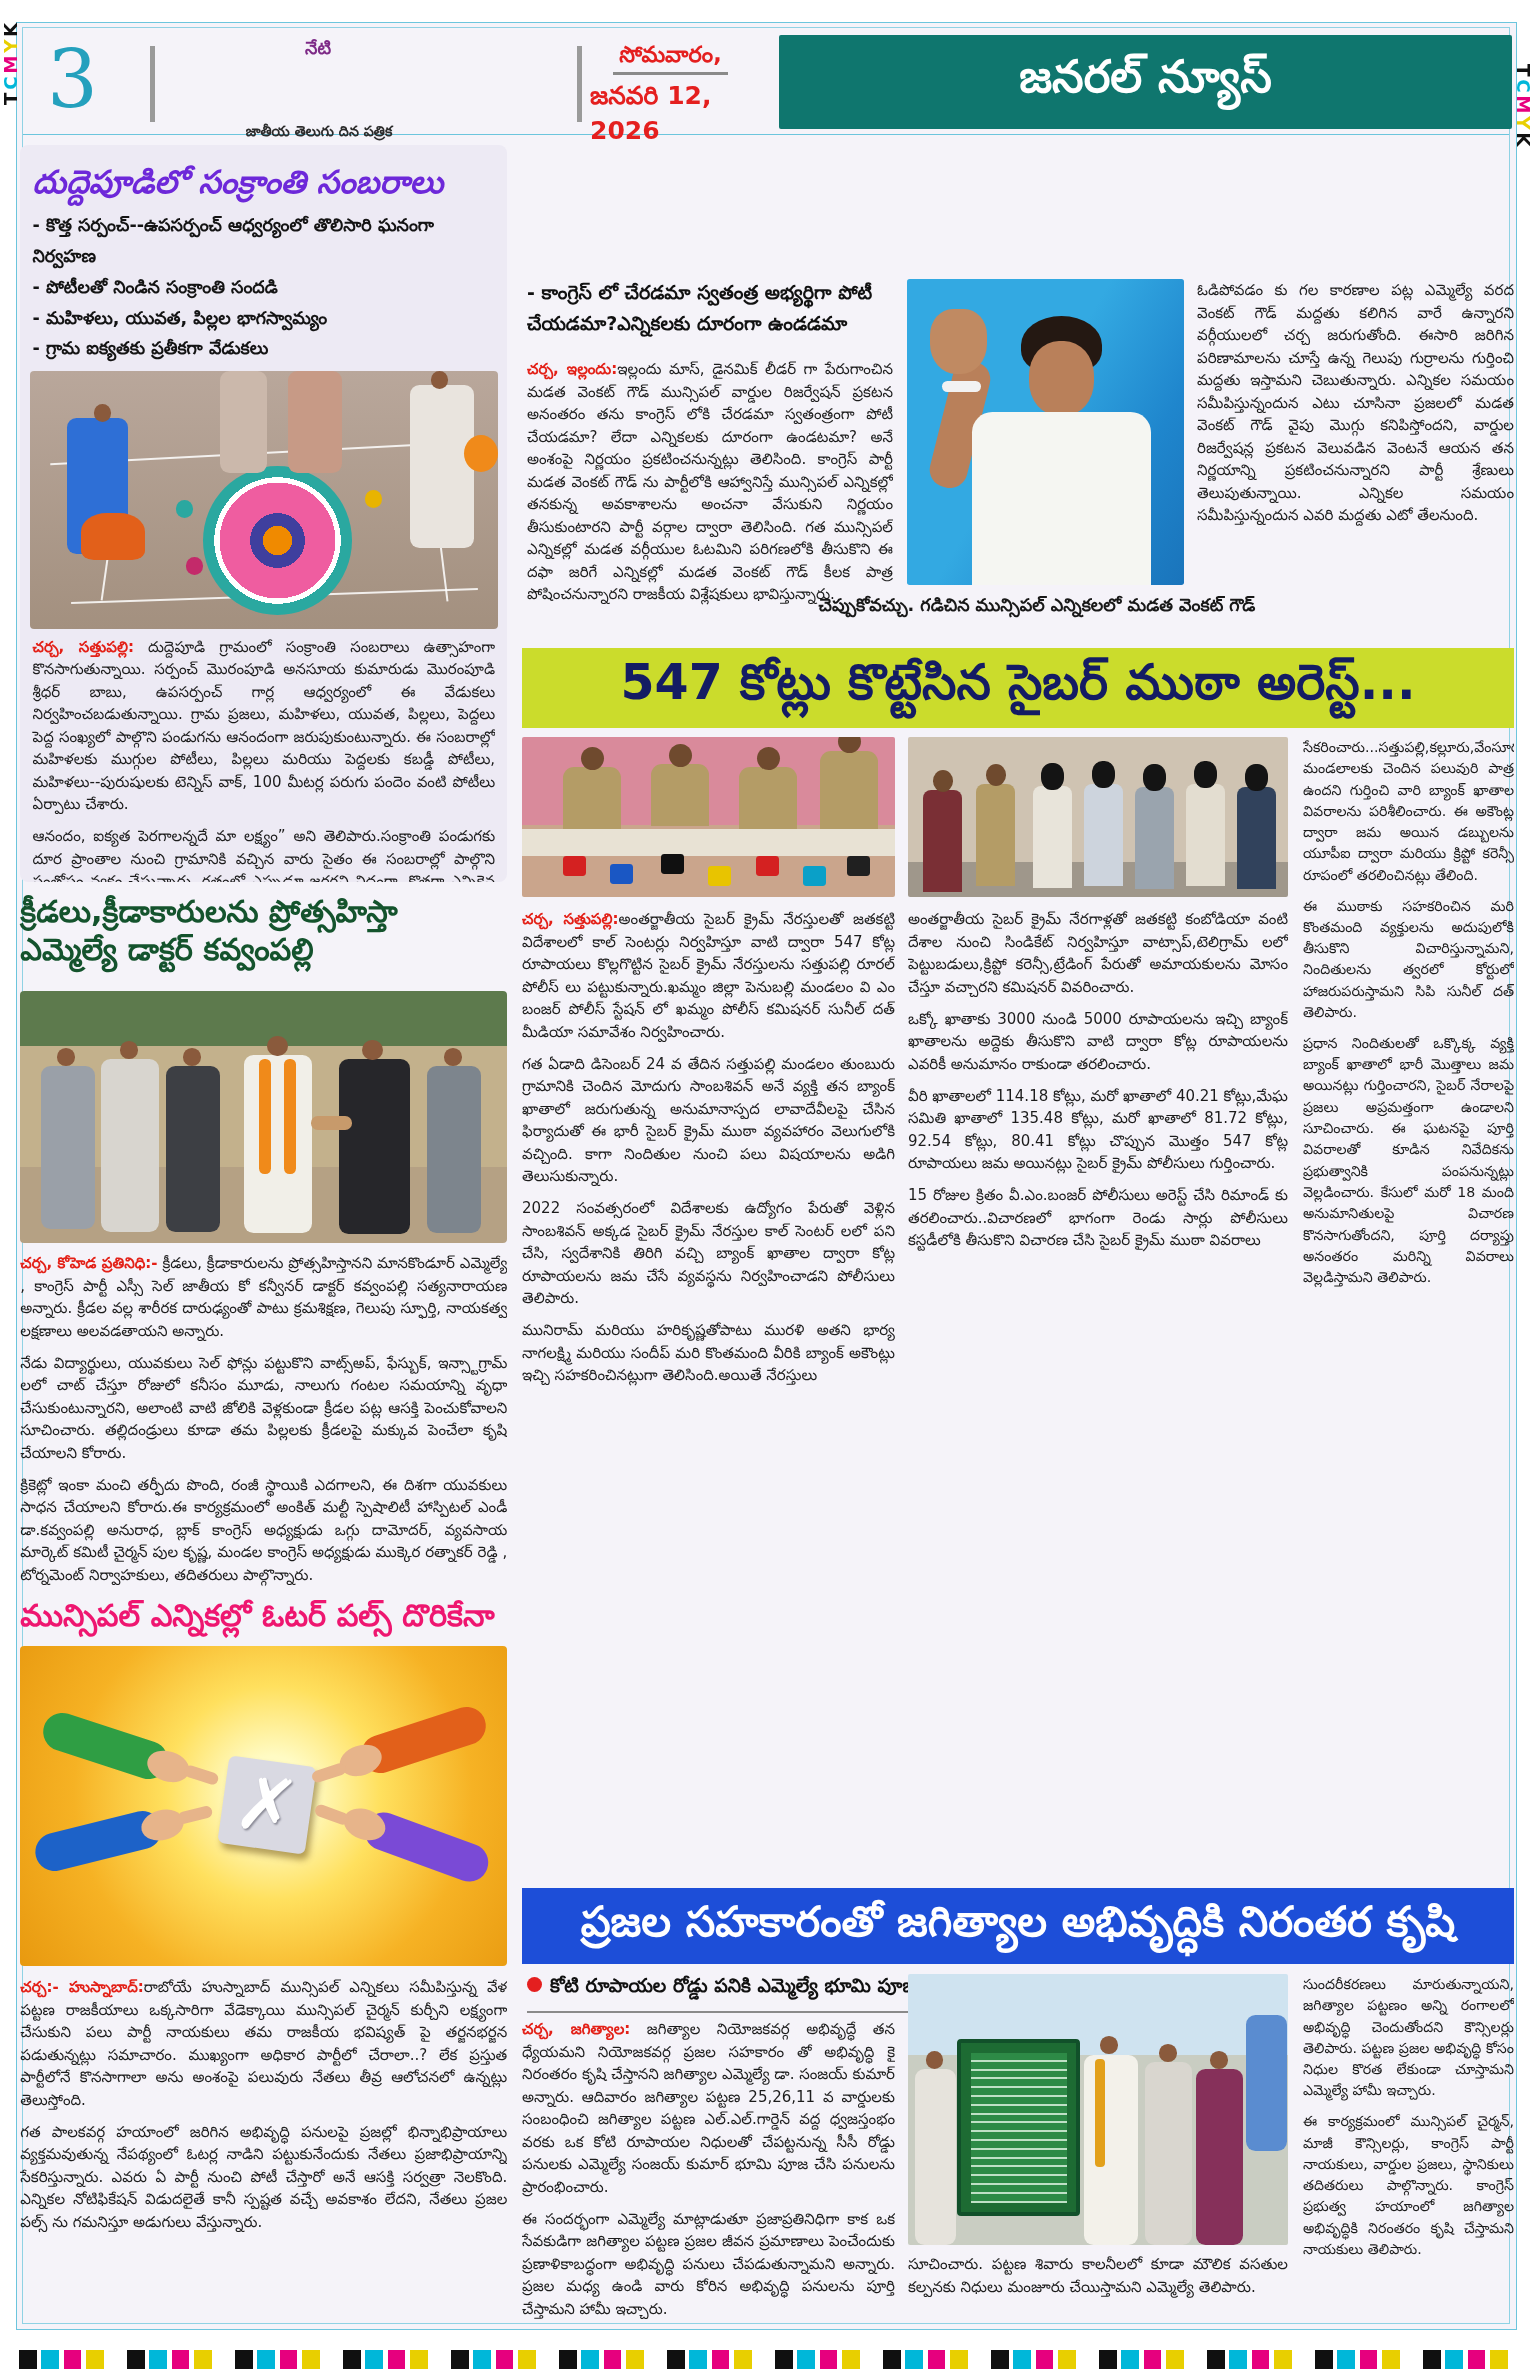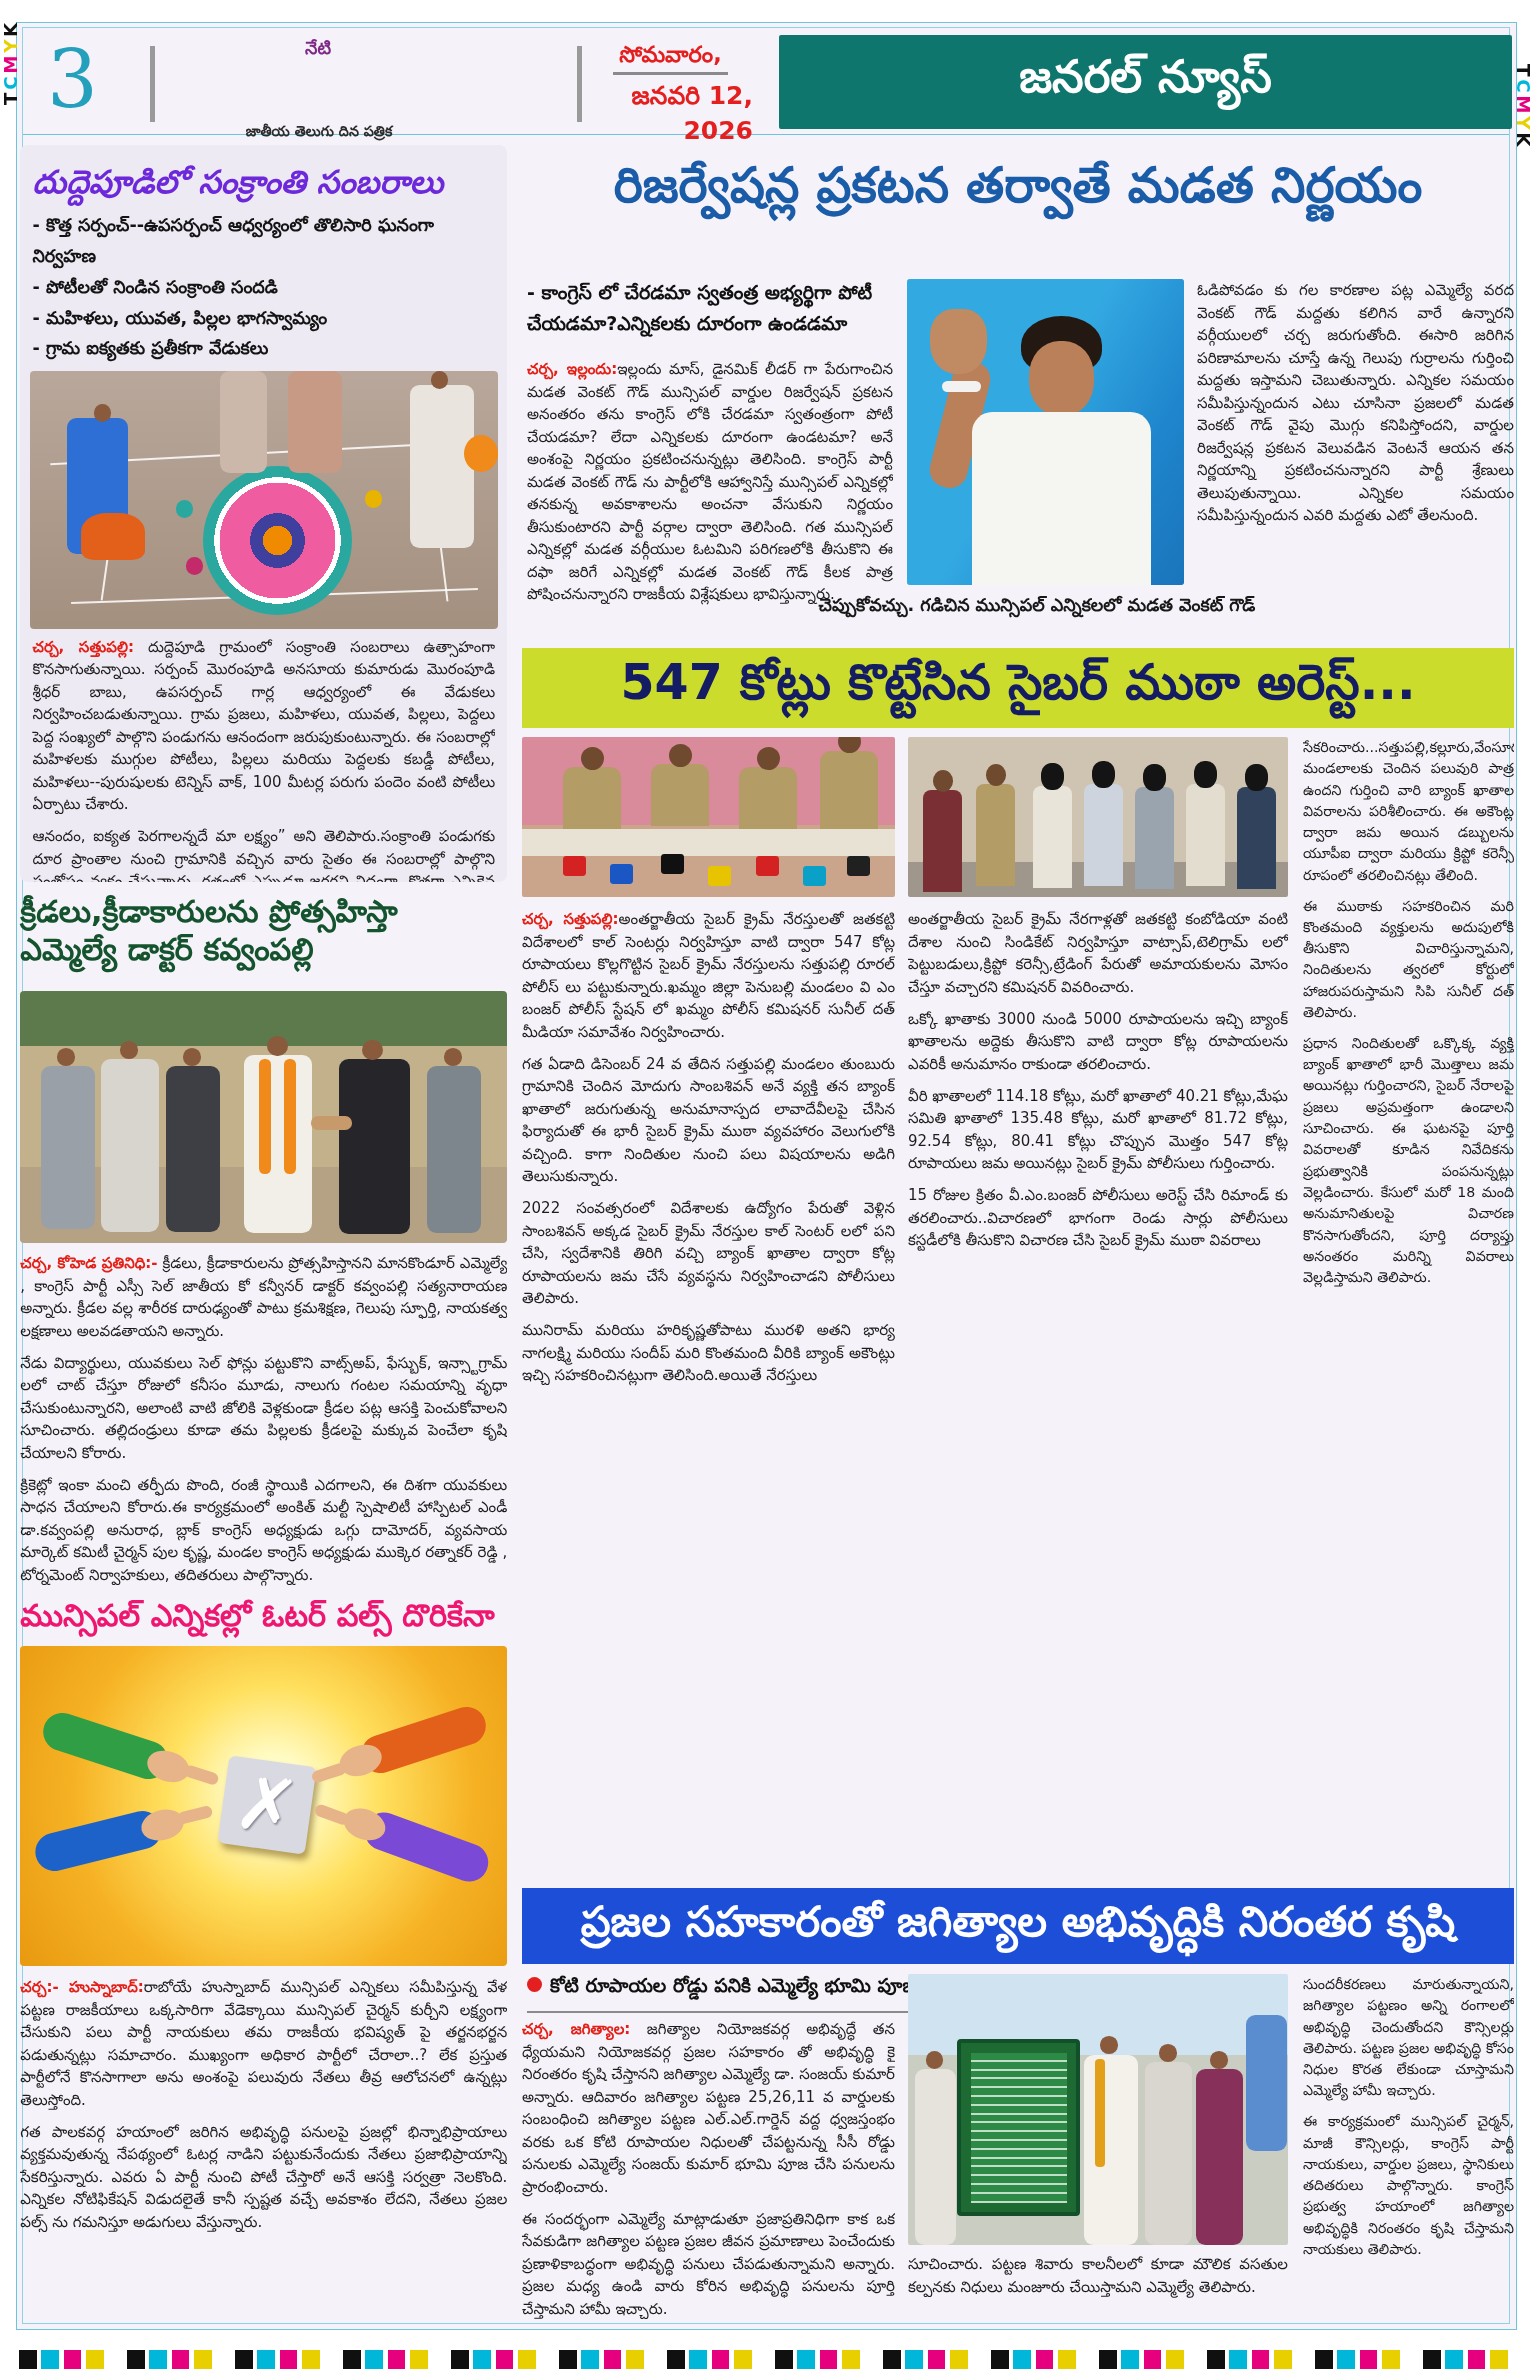--- a/index.html
+++ b/index.html
@@ -11,21 +11,21 @@
   .hdr-rule{position:absolute;left:23px;top:134px;width:1486px;height:1.4px;background:#6cc5dd;}
   
   .pagenum{position:absolute;left:47px;top:33px;font-size:80px;color:#24a0bd;font-family:"DejaVu Serif",serif;}
   .vbar{position:absolute;width:4.7px;height:76px;background:#9a9a9a;top:46px;}
   .logo-top{position:absolute;left:203px;width:230px;top:38px;text-align:center;font-size:17.6px;font-weight:bold;color:#7d2a87;}
   .logo-main{position:absolute;left:203px;width:230px;top:47px;text-align:center;font-size:65px;font-weight:bold;
              color:#9b2fa0;-webkit-text-stroke:1.7px #1a1a1a;letter-spacing:1.4px;}
   .logo-sub{position:absolute;left:197px;width:244px;top:123px;text-align:center;font-size:14.2px;font-weight:bold;color:#2b2b2b;}
   .day{position:absolute;left:596px;width:149px;top:41px;text-align:center;font-size:22.4px;font-weight:bold;color:#e41f1f;}
   .date-rule{position:absolute;left:613px;top:72px;width:115px;height:2.7px;background:#8a8a8a;}
-  .date{position:absolute;left:590px;width:163px;top:81px;text-align:right;font-size:25px;font-weight:bold;color:#e41f1f;}
+  .date{position:absolute;left:590px;width:163px;top:81px;text-align:left;font-size:25px;font-weight:bold;color:#e41f1f;}
   .section-banner{position:absolute;left:779px;top:35px;width:733px;height:94px;background:#0f766e;border-radius:2px;
                   display:flex;align-items:center;justify-content:center;color:#ffffff;font-size:45px;font-weight:bold;}
   .regmark{position:absolute;writing-mode:vertical-rl;transform:rotate(180deg);font-size:18.3px;font-weight:bold;letter-spacing:2.7px;}
   .rm-left{left:0px;top:20.3px;}
   .rm-right{right:0px;top:64px;transform:none;}
   .rm-t,.rm-k{color:#111111;} .rm-c{color:#00b7d9;} .rm-m{color:#e6007e;} .rm-y{color:#e8cf00;}
   
   .body-txt{font-size:15px;line-height:1.5;text-align:justify;color:#1c1c1c;overflow:hidden;}
   .body-sm{font-size:14.2px;line-height:1.5;text-align:justify;color:#1c1c1c;overflow:hidden;}
   .dl{color:#e32017;font-weight:bold;}
@@ -157,21 +157,20 @@
       <div class="fig" style="left:380px;top:13.6px;width:64px;height:163px;background:#e9e4de;"></div>
       <div class="fig-head" style="left:401px;top:0px;"></div>
       <div class="fig" style="left:434px;top:64px;width:34px;height:37px;background:#f08a1a;border-radius:50%;"></div>
     </div>
     <div class="a1-body body-txt">
       <p class="para"><span class="dl">చర్చ, సత్తుపల్లి:</span> <span>దుద్దెపూడి గ్రామంలో సంక్రాంతి సంబరాలు ఉత్సాహంగా కొనసాగుతున్నాయి. సర్పంచ్ మొరంపూడి అనసూయ కుమారుడు మొరంపూడి శ్రీధర్ బాబు, ఉపసర్పంచ్ గార్ల ఆధ్వర్యంలో ఈ వేడుకలు నిర్వహించబడుతున్నాయి. గ్రామ ప్రజలు, మహిళలు, యువత, పిల్లలు, పెద్దలు పెద్ద సంఖ్యలో పాల్గొని పండుగను ఆనందంగా జరుపుకుంటున్నారు. ఈ సంబరాల్లో మహిళలకు ముగ్గుల పోటీలు, పిల్లలు మరియు పెద్దలకు కబడ్డీ పోటీలు, మహిళలు--పురుషులకు టెన్నిస్ వాక్, 100 మీటర్ల పరుగు పందెం వంటి పోటీలు ఏర్పాటు చేశారు.</span></p>
       <p class="para">ఆనందం, ఐక్యత పెరగాలన్నదే మా లక్ష్యం” అని తెలిపారు.సంక్రాంతి పండుగకు దూర ప్రాంతాల నుంచి గ్రామానికి వచ్చిన వారు సైతం ఈ సంబరాల్లో పాల్గొని సంతోషం వ్యక్తం చేస్తున్నారు. గతంలో ఎప్పుడూ జరగని విధంగా, కొత్తగా ఎన్నికైన సర్పంచ్, ఉపసర్పంచ్ ఆధ్వర్యంలో జరుగుతున్న ఈ వేడుకలు దుద్దెపూడి గ్రామంలో ప్రత్యేక ఆకర్షణగా నిలుస్తున్నాయి.</p>
     </div>
   </div>
 
-  <div class="a2-head">రిజర్వేషన్ల ప్రకటన తర్వాతే మడత నిర్ణయం</div>
   <div class="a2-sub">- కాంగ్రెస్ లో చేరడమా స్వతంత్ర అభ్యర్థిగా పోటీ చేయడమా?ఎన్నికలకు దూరంగా ఉండడమా</div>
   <div class="a2-col-left body-txt">
     <p class="para"><span class="dl">చర్చ, ఇల్లందు:</span><span>ఇల్లందు మాస్, డైనమిక్ లీడర్ గా పేరుగాంచిన మడత వెంకట్ గౌడ్ మున్సిపల్ వార్డుల రిజర్వేషన్ ప్రకటన అనంతరం తను కాంగ్రెస్ లోకి చేరడమా స్వతంత్రంగా పోటీ చేయడమా? లేదా ఎన్నికలకు దూరంగా ఉండటమా? అనే అంశంపై నిర్ణయం ప్రకటించనున్నట్లు తెలిసింది. కాంగ్రెస్ పార్టీ మడత వెంకట్ గౌడ్ ను పార్టీలోకి ఆహ్వానిస్తే మున్సిపల్ ఎన్నికల్లో తనకున్న అవకాశాలను అంచనా వేసుకుని నిర్ణయం తీసుకుంటారని పార్టీ వర్గాల ద్వారా తెలిసింది. గత మున్సిపల్ ఎన్నికల్లో మడత వర్గీయుల ఓటమిని పరిగణలోకి తీసుకొని ఈ దఫా జరిగే ఎన్నికల్లో మడత వెంకట్ గౌడ్ కీలక పాత్ర పోషించనున్నారని రాజకీయ విశ్లేషకులు భావిస్తున్నారు.</span></p>
   </div>
   <div class="a2-photo">
     <div class="man-arm"></div>
     <div class="man-palm"></div>
     <div class="man-watch"></div>
     <div class="man-hair"></div>
     <div class="man-face"></div>

